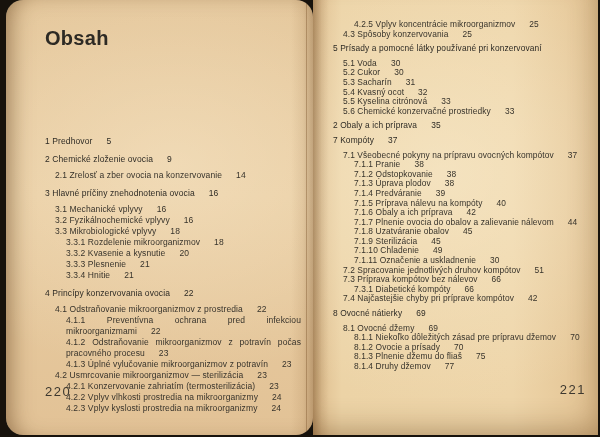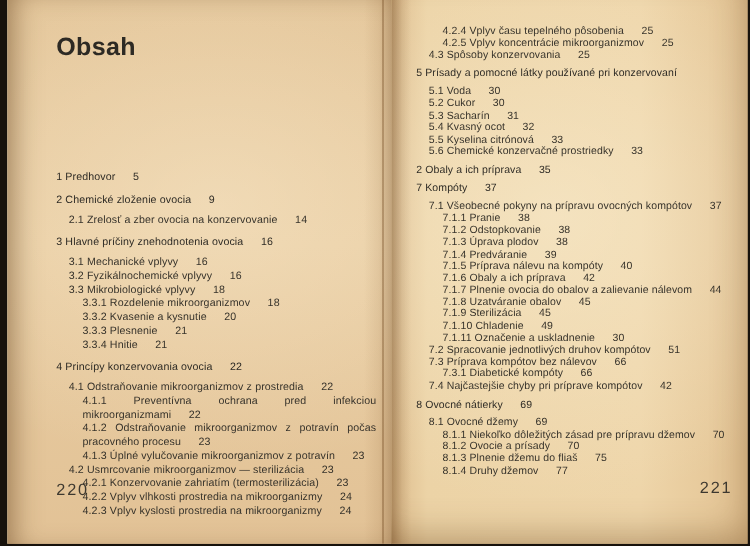--- a/index.html
+++ b/index.html
@@ -15,20 +15,21 @@
     display:flex;
   }
   .page{position:relative;overflow:hidden;}
   .page.left{
     width:307px;
     background:
       radial-gradient(ellipse 420px 300px at 55% 38%, rgba(255,244,220,0.35), rgba(255,244,220,0) 70%),
       linear-gradient(180deg, #e4c69a 0%, #e9cda2 45%, #e2c296 100%),
       #e6c99e;
     box-shadow:inset 14px 0 22px -10px rgba(92,58,24,0.55);
+    border-radius:17px;
   }
   .page.left::after{
     content:"";position:absolute;top:0;right:0;bottom:0;width:22px;
     background:
       linear-gradient(90deg, rgba(120,75,30,0) 0%, rgba(120,75,30,0.10) 55%, rgba(100,60,22,0.30) 100%),
       linear-gradient(90deg, transparent 0 15px, rgba(110,70,30,0.35) 15px 16px, transparent 16px);
   }
   .page.right{
     flex:1;
     background:
@@ -99,21 +100,20 @@
             <div class="entry l2"><span class="lbl">4.2.2 Vplyv vlhkosti prostredia na mikroorganizmy</span><span class="pg">24</span></div>
             <div class="entry l2"><span class="lbl">4.2.3 Vplyv kyslosti prostredia na mikroorganizmy</span><span class="pg">24</span></div>
           </div>
       </div>
       <div class="folio left-f">220</div>
     </div>
 
     <div class="page right">
       <div class="content">
         <div class="toc">
-            <div class="entry l2"><span class="lbl">4.2.4 Vplyv času tepelného pôsobenia</span><span class="pg">25</span></div>
             <div class="entry l2"><span class="lbl">4.2.5 Vplyv koncentrácie mikroorganizmov</span><span class="pg">25</span></div>
             <div class="entry l1"><span class="lbl">4.3 Spôsoby konzervovania</span><span class="pg">25</span></div>
             <div class="entry l0"><span class="lbl">5 Prísady a pomocné látky používané pri konzervovaní</span></div>
             <div class="entry l1"><span class="lbl">5.1 Voda</span><span class="pg">30</span></div>
             <div class="entry l1"><span class="lbl">5.2 Cukor</span><span class="pg">30</span></div>
             <div class="entry l1"><span class="lbl">5.3 Sacharín</span><span class="pg">31</span></div>
             <div class="entry l1"><span class="lbl">5.4 Kvasný ocot</span><span class="pg">32</span></div>
             <div class="entry l1"><span class="lbl">5.5 Kyselina citrónová</span><span class="pg">33</span></div>
             <div class="entry l1"><span class="lbl">5.6 Chemické konzervačné prostriedky</span><span class="pg">33</span></div>
             <div class="entry l0"><span class="lbl">2 Obaly a ich príprava</span><span class="pg">35</span></div>

